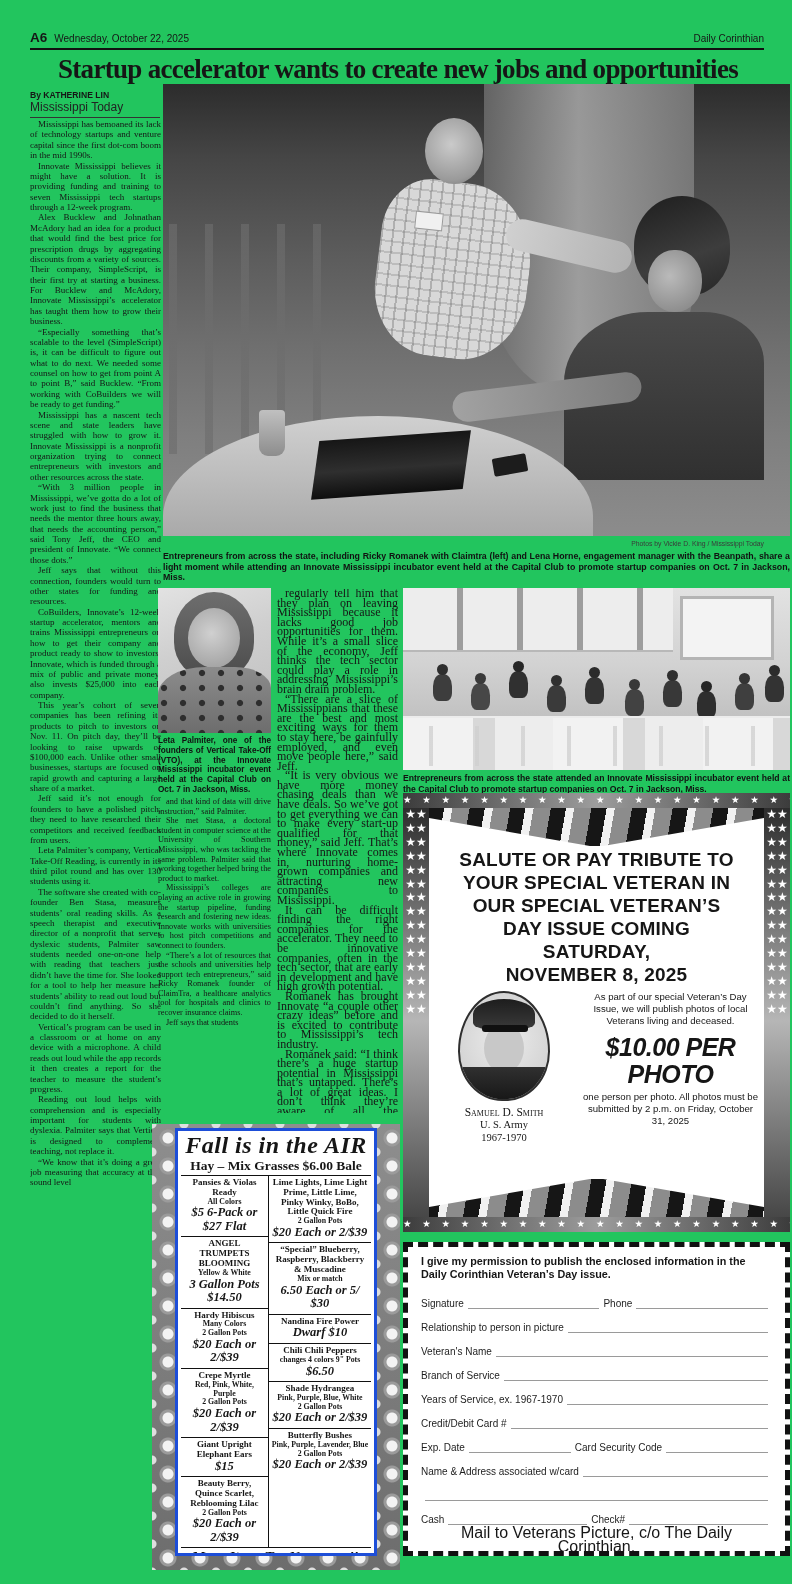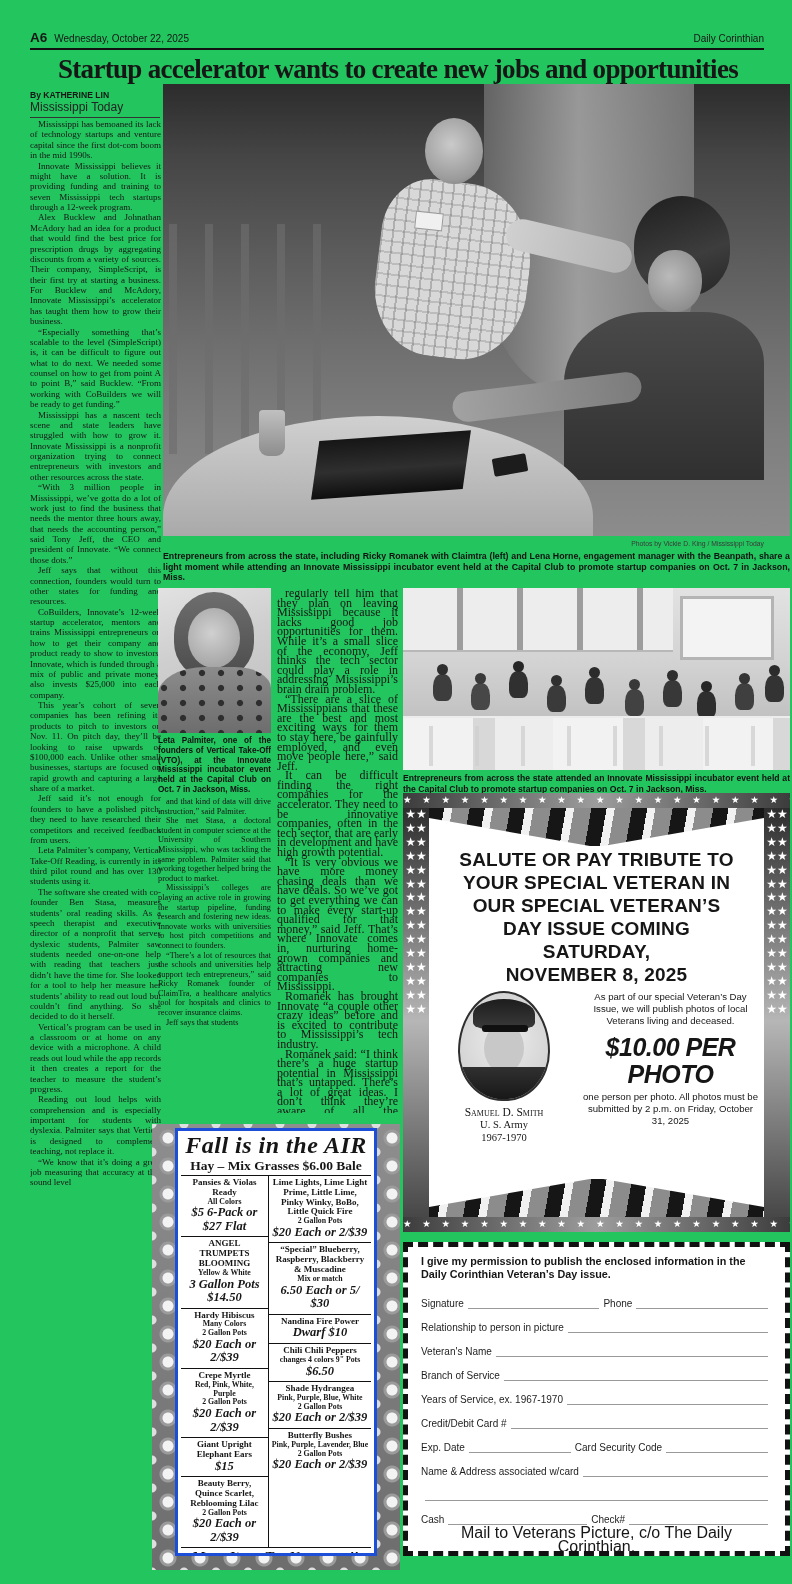--- a/index.html
+++ b/index.html
@@ -227,22 +227,22 @@
     <p data-bind="article.col2.0">and that kind of data will drive instruction,” said Palmiter.</p>
     <p data-bind="article.col2.1">She met Stasa, a doctoral student in computer science at the University of Southern Mississippi, who was tackling the same problem. Palmiter said that working together helped bring the product to market.</p>
     <p data-bind="article.col2.2">Mississippi’s colleges are playing an active role in growing the startup pipeline, funding research and fostering new ideas. Innovate works with universities to host pitch competitions and connect to founders.</p>
     <p data-bind="article.col2.3">“There’s a lot of resources that the schools and universities help support tech entrepreneurs,” said Ricky Romanek founder of ClaimTra, a healthcare analytics tool for hospitals and clinics to recover insurance claims.</p>
     <p data-bind="article.col2.4">Jeff says that students</p>
   </div>
 
   <div class="atext col3">
     <p data-bind="article.col3.0">regularly tell him that they plan on leaving Mississippi because it lacks good job opportunities for them. While it’s a small slice of the economy, Jeff thinks the tech sector could play a role in addressing Mississippi’s brain drain problem.</p>
     <p data-bind="article.col3.1">“There are a slice of Mississippians that these are the best and most exciting ways for them to stay here, be gainfully employed, and even move people here,” said Jeff.</p>
+    <p data-bind="article.col3.3">“It is very obvious we have more money chasing deals than we have deals. So we’ve got to get everything we can to make every start-up qualified for that money,” said Jeff. That’s where Innovate comes in, nurturing home-grown companies and attracting new companies to Mississippi.</p>
     <p data-bind="article.col3.2">It can be difficult finding the right companies for the accelerator. They need to be innovative companies, often in the tech sector, that are early in development and have high growth potential.</p>
-    <p data-bind="article.col3.3">“It is very obvious we have more money chasing deals than we have deals. So we’ve got to get everything we can to make every start-up qualified for that money,” said Jeff. That’s where Innovate comes in, nurturing home-grown companies and attracting new companies to Mississippi.</p>
     <p data-bind="article.col3.4">Romanek has brought Innovate “a couple other crazy ideas” before and is excited to contribute to Mississippi’s tech industry.</p>
     <p data-bind="article.col3.5">Romanek said: “I think there’s a huge startup potential in Mississippi that’s untapped. There’s a lot of great ideas. I don’t think they’re aware of all the resources that are available.”</p>
     <p class="tagline" data-bind="article.tagline">This story was originally published by Mississippi Today and distributed through a partnership with The Associated Press.</p>
   </div>
 
   <div class="photo photo-event">
     <div class="pe-win"></div>
     <div class="pe-screen"></div>
     <div class="pe-body"></div>
     <div class="pe-head"></div>

